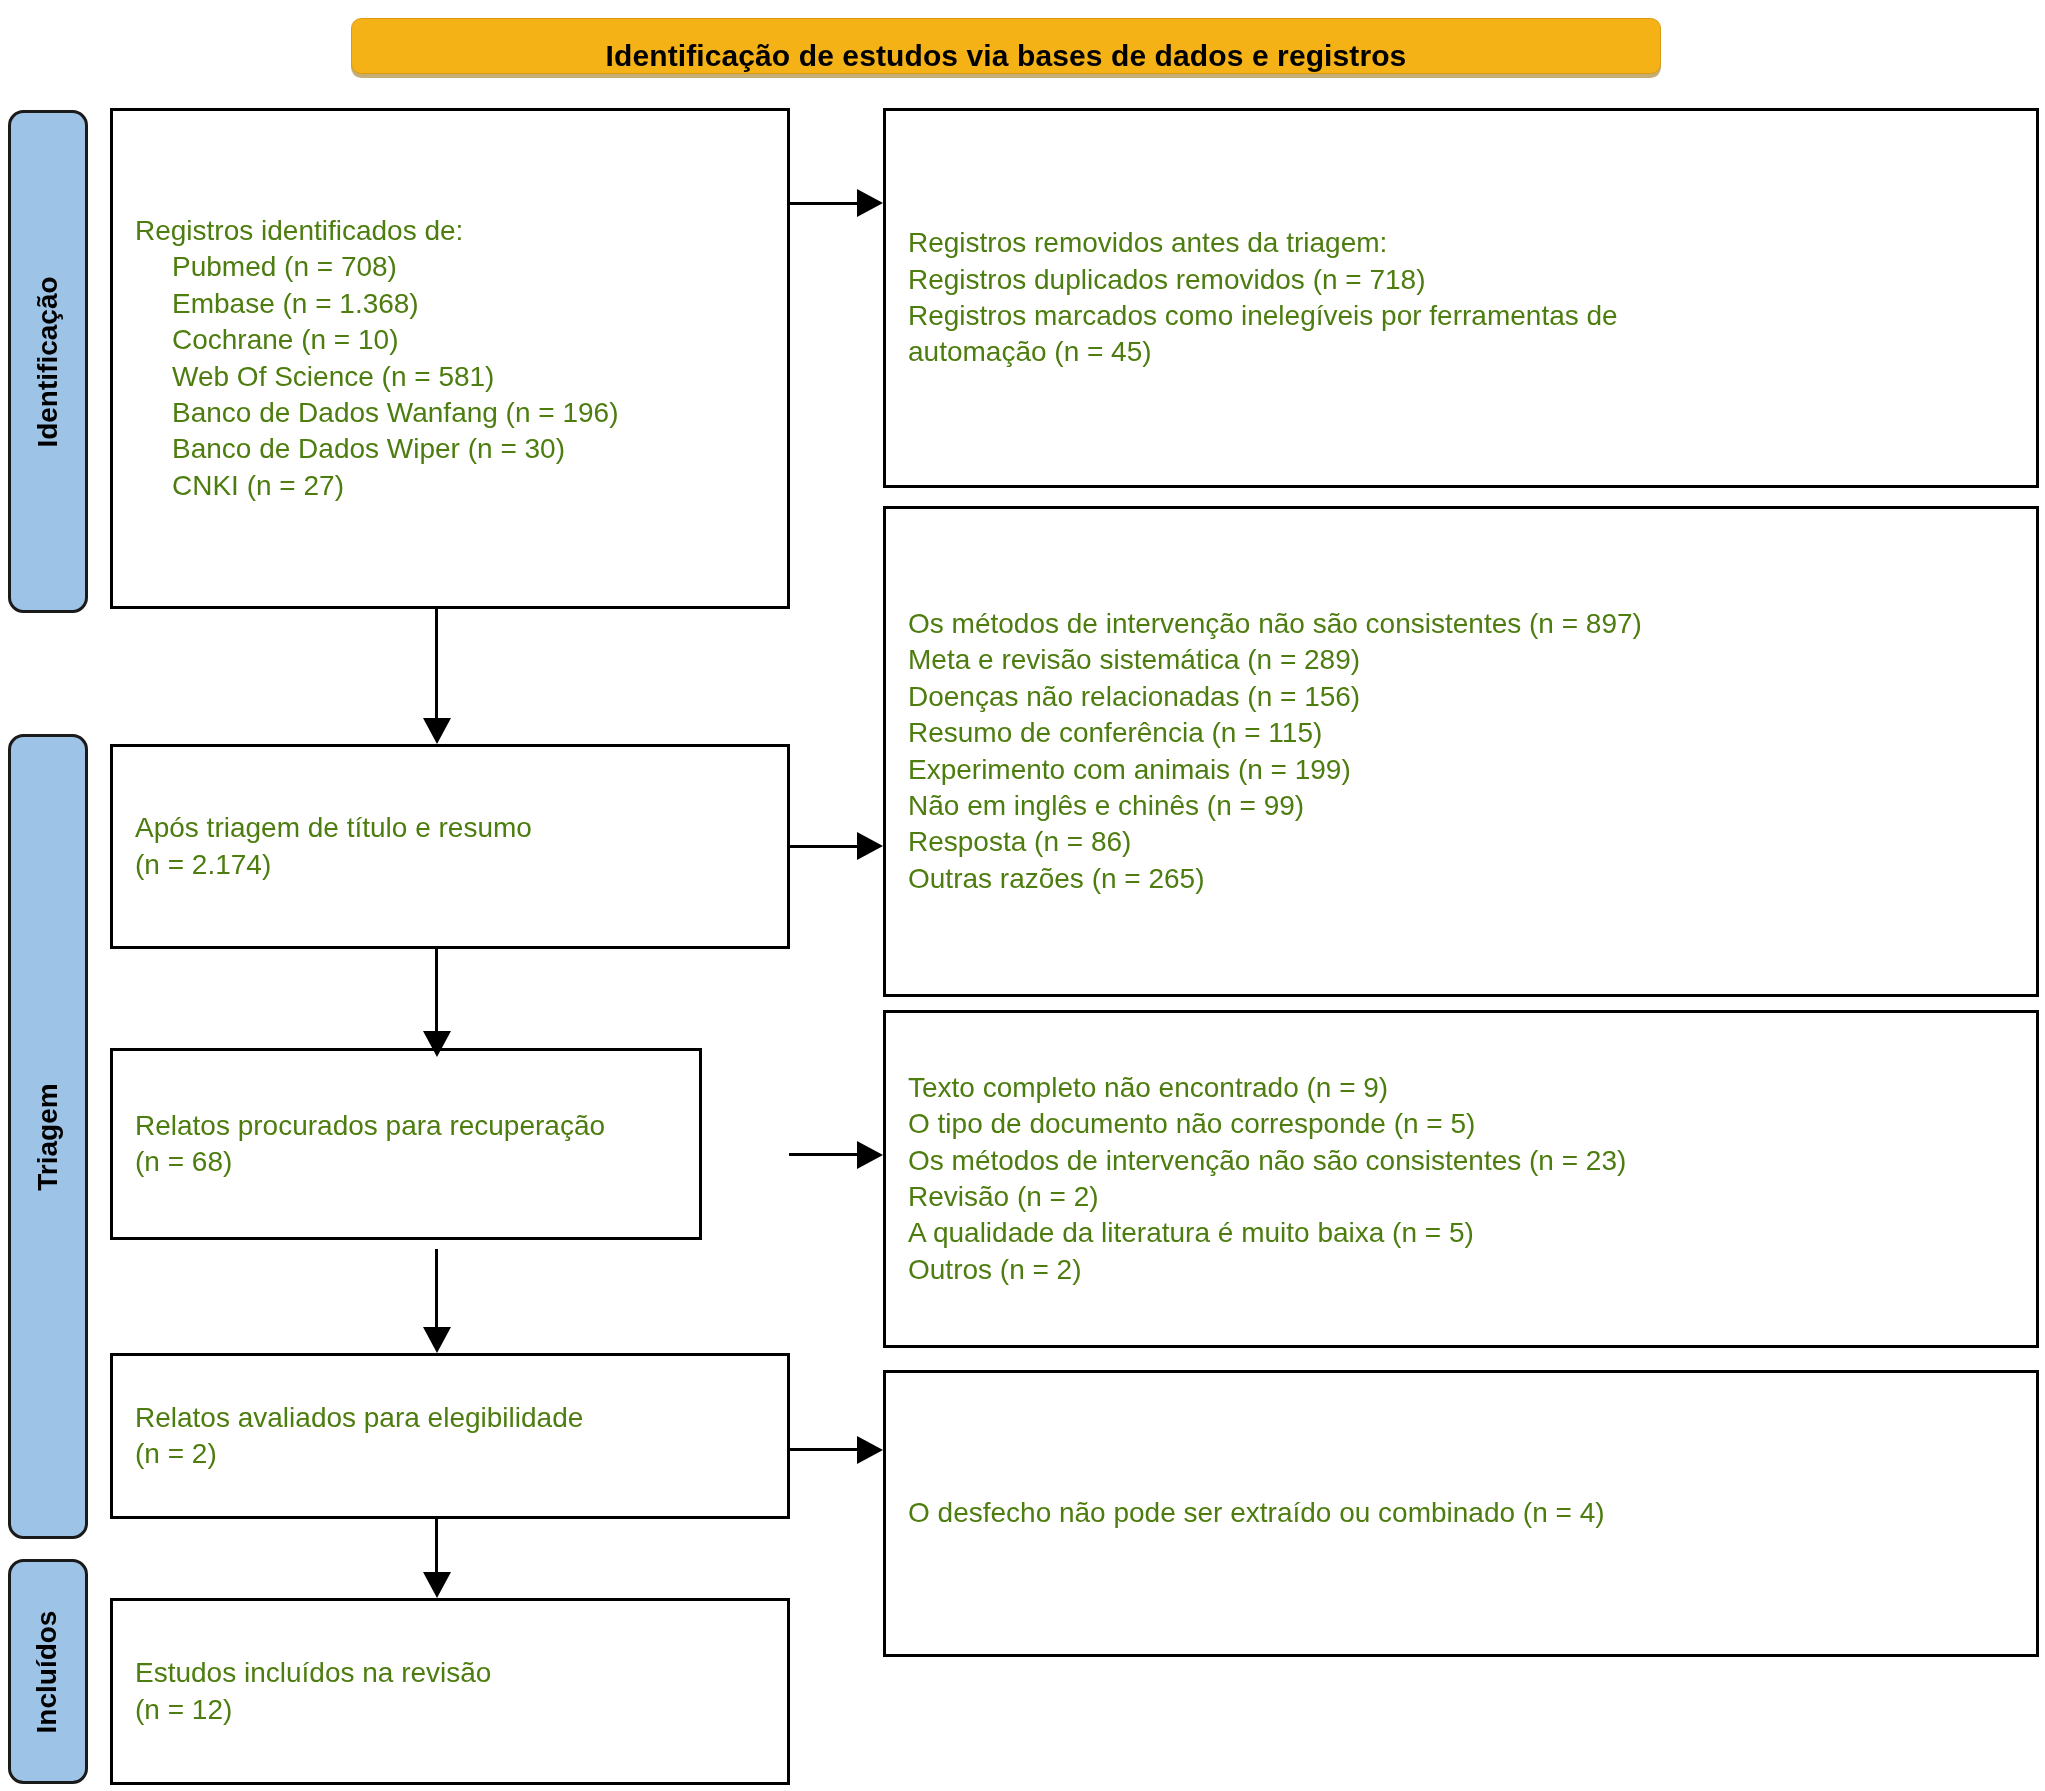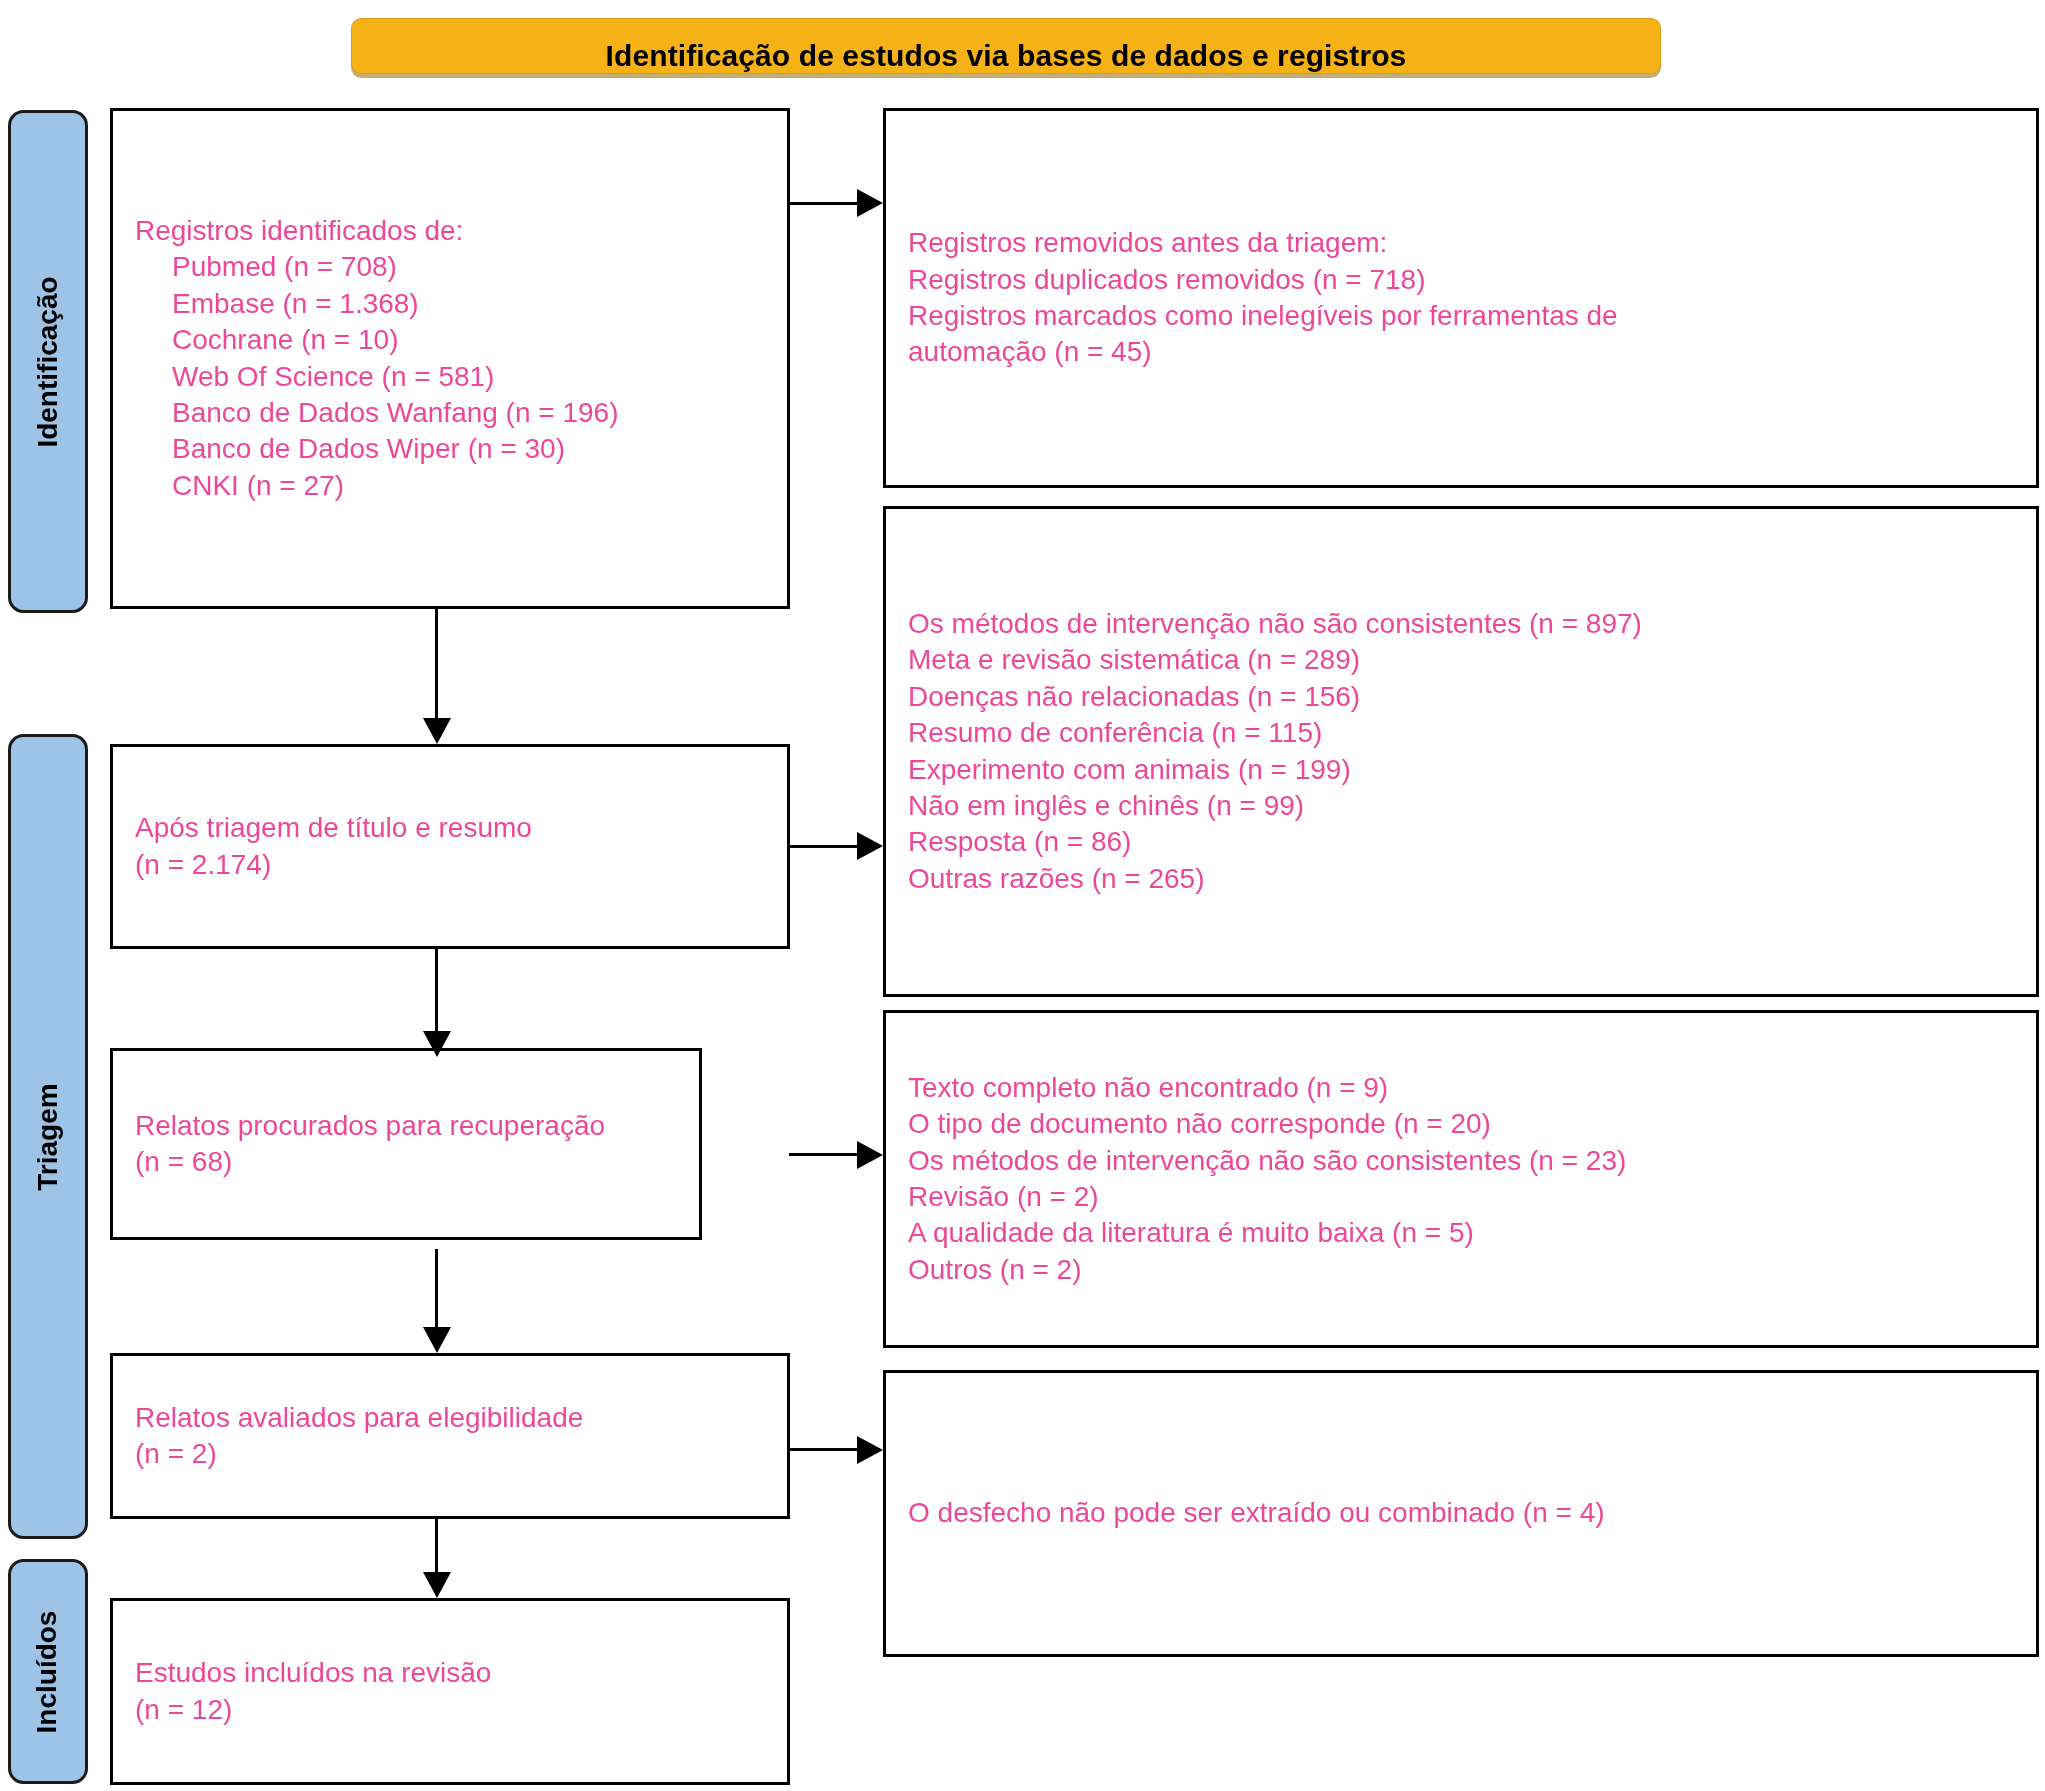--- a/index.html
+++ b/index.html
@@ -42,21 +42,21 @@
   
   .box{
     position:absolute;
     background:#ffffff;
     border:3.2px solid #000000;
     box-sizing:border-box;
     display:flex;flex-direction:column;justify-content:center;
     padding:0 22px;
   }
   .box .line{
-    font-size:28px;line-height:1.30;color:#ec4899;white-space:pre;
+    font-size:28px;line-height:1.30;color:#4d7c0f;white-space:pre;
   }
   .box .line.indent{padding-left:37px;}
 
   
   #box-identified   {left:110px;top:108px;  width:680px;height:501px;}
   #box-screened     {left:110px;top:744px; width:680px;height:205px;}
   #box-sought       {left:110px;top:1048px; width:592px;height:192px;}
   #box-assessed     {left:110px;top:1353px; width:680px;height:166px;}
   #box-included     {left:110px;top:1598px; width:680px;height:187px;}
 
@@ -136,21 +136,21 @@
     <div class="line">Outras razões (n = 265)</div>
   </div>
 
   <div class="box" id="box-sought">
     <div class="line">Relatos procurados para recuperação</div>
     <div class="line">(n = 68)</div>
   </div>
 
   <div class="box" id="box-excluded-ret">
     <div class="line">Texto completo não encontrado (n = 9)</div>
-    <div class="line">O tipo de documento não corresponde (n = 20)</div>
+    <div class="line">O tipo de documento não corresponde (n = 5)</div>
     <div class="line">Os métodos de intervenção não são consistentes (n = 23)</div>
     <div class="line">Revisão (n = 2)</div>
     <div class="line">A qualidade da literatura é muito baixa (n = 5)</div>
     <div class="line">Outros (n = 2)</div>
   </div>
 
   <div class="box" id="box-assessed">
     <div class="line">Relatos avaliados para elegibilidade</div>
     <div class="line">(n = 2)</div>
   </div>

